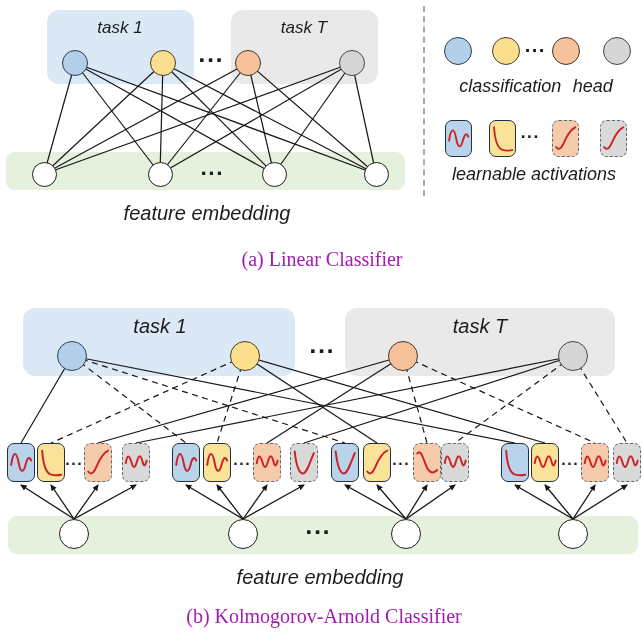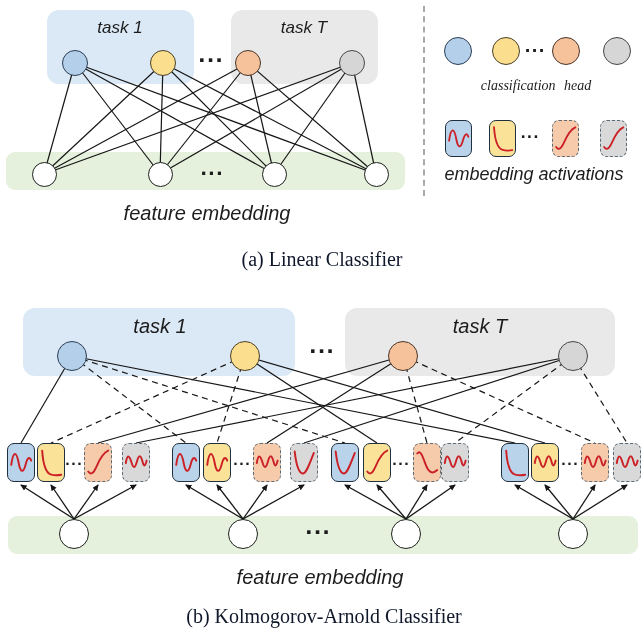--- a/index.html
+++ b/index.html
@@ -7,21 +7,21 @@
     position:relative; width:642px; height:636px; background:#fff;
     font-family:"Liberation Sans", sans-serif; overflow:hidden;
   }
   .bgbox { position:absolute; border-radius:12px; z-index:1; }
   #lines-svg { position:absolute; left:0; top:0; z-index:2; }
   .node { position:absolute; border-radius:50%; box-sizing:border-box; z-index:3; }
   .actbox { position:absolute; box-sizing:border-box; border-radius:7px; z-index:3; overflow:hidden; }
   .actbox svg { display:block; width:100%; height:100%; }
   .ctr { position:absolute; transform:translate(-50%,-50%); white-space:nowrap; z-index:4; }
   .lbl { font-style:italic; color:#1c1c1c; }
-  .caption { font-family:"Liberation Serif", serif; color:#0f172a; }
+  .caption { font-family:"Liberation Serif", serif; color:#a21caf; }
   .dots { position:absolute; transform:translate(-50%,-50%); font-weight:bold; color:#1b1b1b;
           letter-spacing:1px; z-index:4; font-family:"DejaVu Sans", sans-serif; }
   .divider { position:absolute; border-left:2px dashed #a9a9a9; z-index:1; }
 </style>
 </head>
 <body>
 
 <div id="scene">
 
   <div class="bgbox" id="task1-box-a" style="left: 47px; top: 10px; width: 147px; height: 74px; background: rgb(219, 233, 246);"></div>
@@ -87,22 +87,22 @@
       <line x1="573" y1="519" x2="545" y2="485" stroke="#161616" stroke-width="1.3" marker-end="url(#arrow)"></line>
       <line x1="573" y1="519" x2="595" y2="485" stroke="#161616" stroke-width="1.3" marker-end="url(#arrow)"></line>
       <line x1="573" y1="519" x2="627" y2="485" stroke="#161616" stroke-width="1.3" marker-end="url(#arrow)"></line>
     </svg>
 
   <span class="ctr lbl" style="left:120px;top:28px;font-size:17px;">task 1</span>
   <span class="ctr lbl" style="left:304px;top:28px;font-size:17px;">task T</span>
   <span class="ctr lbl" style="left:207px;top:213px;font-size:20px;">feature embedding</span>
   <span class="ctr caption" style="left:322px;top:259px;font-size:20px;">(a) Linear Classifier</span>
 
-  <span class="ctr lbl" style="left:536px;top:86px;font-size:14px;word-spacing:0.35em;font-family:Liberation Serif, serif;">classification head</span>
-  <span class="ctr lbl" style="left:534px;top:174px;font-size:18px;">embedding activations</span>
+  <span class="ctr lbl" style="left:536px;top:86px;font-size:18px;word-spacing:0.35em;">classification head</span>
+  <span class="ctr lbl" style="left:534px;top:174px;font-size:18px;">learnable activations</span>
 
   <span class="ctr lbl" style="left:160px;top:326px;font-size:20px;">task 1</span>
   <span class="ctr lbl" style="left:480px;top:326px;font-size:20px;">task T</span>
   <span class="ctr lbl" style="left:320px;top:577px;font-size:20px;">feature embedding</span>
   <span class="ctr caption" style="left:324px;top:616px;font-size:20px;">(b) Kolmogorov-Arnold Classifier</span>
 <div class="node" style="left: 62px; top: 50px; width: 26px; height: 26px; background: rgb(179, 207, 233); border: 1.6px solid rgb(44, 62, 84);"></div>
     <div class="node" style="left: 150px; top: 50px; width: 26px; height: 26px; background: rgb(251, 223, 142); border: 1.6px solid rgb(74, 64, 38);"></div>
     <div class="node" style="left: 235px; top: 50px; width: 26px; height: 26px; background: rgb(245, 194, 156); border: 1.6px solid rgb(74, 53, 40);"></div>
     <div class="node" style="left: 339px; top: 50px; width: 26px; height: 26px; background: rgb(214, 214, 214); border: 1.6px solid rgb(71, 71, 71);"></div>
     <div class="node" style="left: 31.5px; top: 161.5px; width: 25px; height: 25px; background: rgb(255, 255, 255); border: 1.6px solid rgb(29, 34, 29);"></div>

